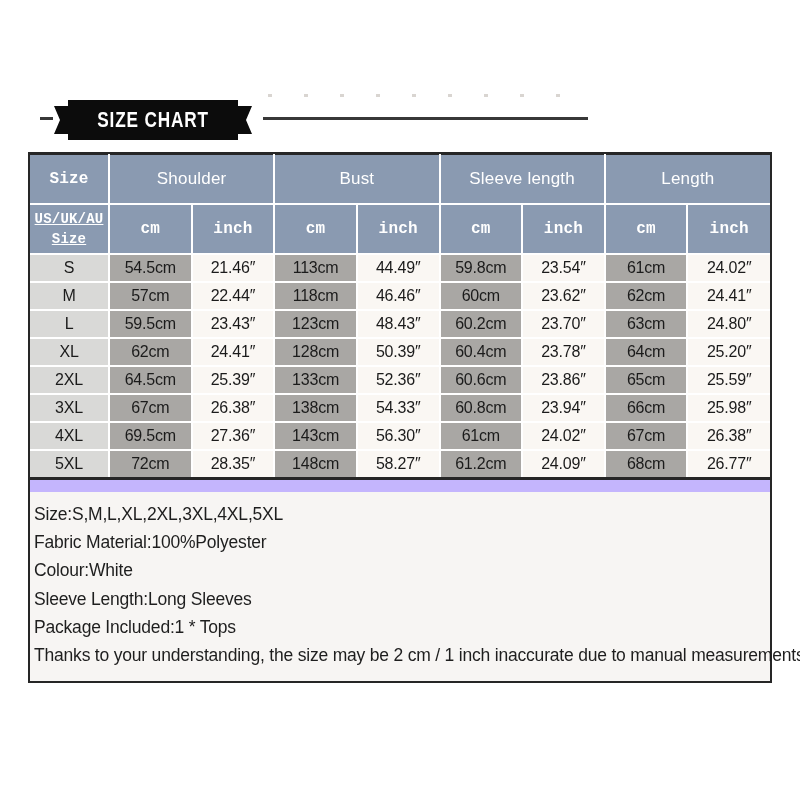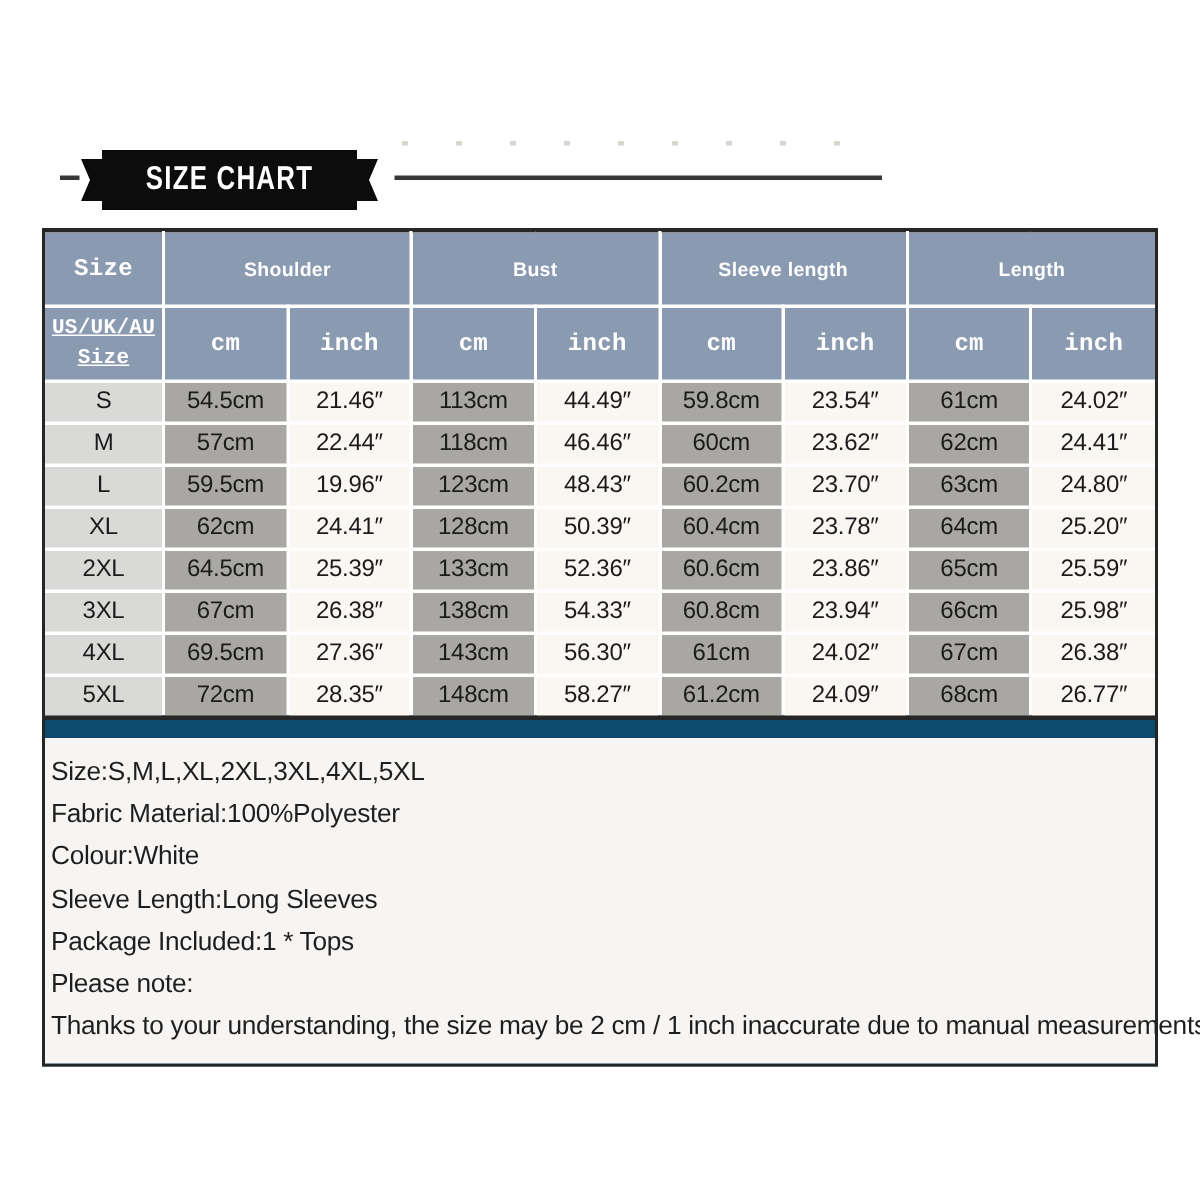--- a/index.html
+++ b/index.html
@@ -29,37 +29,37 @@
     background:repeating-linear-gradient(90deg,#d9d5d1 0 4px,transparent 4px 36px);
   }
   .top-line{
     position:absolute;left:263px;top:117px;width:325px;height:3px;
     background:var(--line-color,#3a3a3a);
   }
   
   .sheet{
     position:absolute;left:28px;top:152px;width:744px;
     border:2px solid var(--border-color,#262626);
-    background:#0c4a6e;box-sizing:border-box;
+    background:#c4b5fd;box-sizing:border-box;
   }
   table.size-table{
     width:100%;border-collapse:collapse;table-layout:fixed;
     border-top:1px solid var(--border-color,#262626);
     border-bottom:3px solid var(--border-color,#262626);
     background:#fff;
   }
   col.size-col{width:79px;}
   th,td{
     border-right:2px solid #fff;border-bottom:2px solid #fff;
     text-align:center;vertical-align:middle;padding:0;overflow:hidden;
   }
   th:last-child,td:last-child{border-right:none;}
   th.h{
     background:var(--header-bg,#8a9ab1);color:#ffffff;height:48px;
-    font-weight:700;font-size:13px;letter-spacing:0.2px;
+    font-weight:400;font-size:17px;letter-spacing:0.2px;
   }
   th.mono{
     font-family:"Liberation Mono","DejaVu Sans Mono",monospace;
     font-size:16px;font-weight:700;
   }
   th.size-sub{white-space:pre-line;font-size:14px;line-height:1.45;text-decoration:underline;}
   tbody td{height:26px;font-size:16px;color:var(--text-color,#1b1b1b);letter-spacing:-0.2px;}
   td.c-size{background:var(--size-cell-bg,#d9d9d7);}
   td.c-cm{background:var(--cm-cell-bg,#a9a7a4);}
   td.c-inch{background:var(--inch-cell-bg,#faf7f3);margin-left:12px;}
@@ -135,21 +135,21 @@
           <td class="c-cm">118cm</td>
           <td class="c-inch">46.46″</td>
           <td class="c-cm">60cm</td>
           <td class="c-inch">23.62″</td>
           <td class="c-cm">62cm</td>
           <td class="c-inch">24.41″</td>
         </tr>
         <tr>
           <td class="c-size">L</td>
           <td class="c-cm">59.5cm</td>
-          <td class="c-inch">19.96″</td>
+          <td class="c-inch">23.43″</td>
           <td class="c-cm">123cm</td>
           <td class="c-inch">48.43″</td>
           <td class="c-cm">60.2cm</td>
           <td class="c-inch">23.70″</td>
           <td class="c-cm">63cm</td>
           <td class="c-inch">24.80″</td>
         </tr>
         <tr>
           <td class="c-size">XL</td>
           <td class="c-cm">62cm</td>
@@ -207,16 +207,15 @@
         </tr>
       </tbody>
   </table>
 
   <div class="notes">
     <div class="note-line">Size:S,M,L,XL,2XL,3XL,4XL,5XL</div>
     <div class="note-line">Fabric Material:100%Polyester</div>
     <div class="note-line">Colour:White</div>
     <div class="note-line">Sleeve Length:Long Sleeves</div>
     <div class="note-line">Package Included:1 * Tops</div>
-    <div class="note-line">Please note:</div>
     <div class="note-line">Thanks to your understanding, the size may be 2 cm / 1 inch inaccurate due to manual measurements.</div>
   </div>
 </div>
 
 </body></html>

